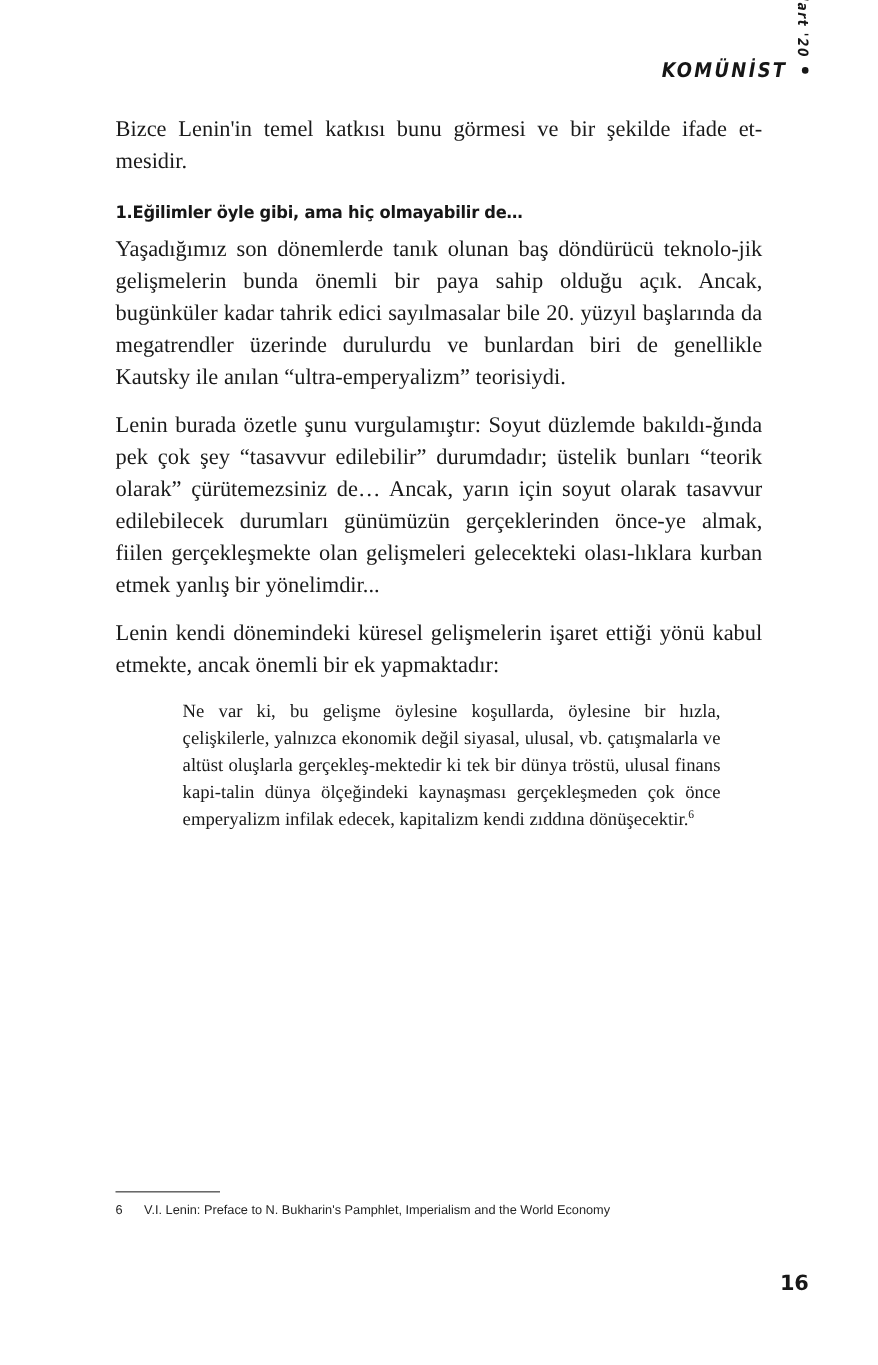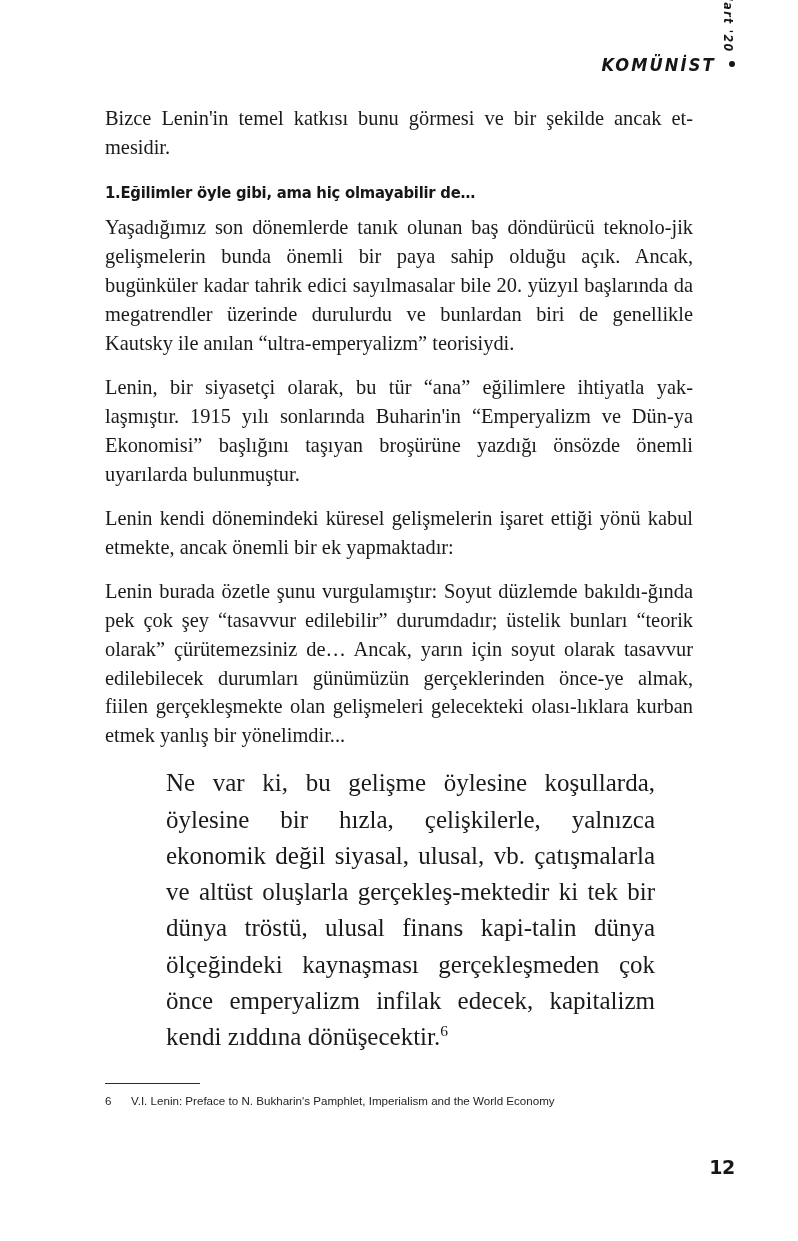--- a/index.html
+++ b/index.html
@@ -98,21 +98,21 @@
     letter-spacing: -0.25px;
     color: #171717;
     transform: scaleX(0.95);
     transform-origin: left center;
     white-space: nowrap;
   }
 
   blockquote.quote {
     margin: 7px 0 0 0;
     padding: 0 38px 0 61px;
-    font-size: 25px;
+    font-size: 17px;
     line-height: 1.45;
     text-align: justify;
     text-justify: inter-word;
   }
   blockquote.quote p { margin: 0; }
   sup.fn-ref {
     font-size: 0.62em;
     vertical-align: super;
     line-height: 0;
   }
@@ -168,37 +168,36 @@
     <span class="masthead">KOMÜNİST</span>
     <span class="head-dot"></span>
   </div>
 
   <div class="issue-date">
     <span>Mart '20</span>
   </div>
 
   <div class="content">
 
-    <p class="body-par">Bizce Lenin'in temel katkısı bunu görmesi ve bir şekilde ancak et-mesidir.</p>
+    <p class="body-par">Bizce Lenin'in temel katkısı bunu görmesi ve bir şekilde ifade et-mesidir.</p>
 
     <h2 class="subhead">1.Eğilimler öyle gibi, ama hiç olmayabilir de…</h2>
 
     <p class="body-par">Yaşadığımız son dönemlerde tanık olunan baş döndürücü teknolo-jik gelişmelerin bunda önemli bir paya sahip olduğu açık. Ancak, bugünküler kadar tahrik edici sayılmasalar bile 20. yüzyıl başlarında da megatrendler üzerinde durulurdu ve bunlardan biri de genellikle Kautsky ile anılan “ultra-emperyalizm” teorisiydi.</p>
-    <p class="body-par">Lenin, bir siyasetçi olarak, bu tür “ana” eğilimlere ihtiyatla yak-laşmıştır. 1915 yılı sonlarında Buharin'in “Emperyalizm ve Dün-ya Ekonomisi” başlığını taşıyan broşürüne yazdığı önsözde önemli uyarılarda bulunmuştur.</p>
+    <p class="body-par">Lenin burada özetle şunu vurgulamıştır: Soyut düzlemde bakıldı-ğında pek çok şey “tasavvur edilebilir” durumdadır; üstelik bunları “teorik olarak” çürütemezsiniz de… Ancak, yarın için soyut olarak tasavvur edilebilecek durumları günümüzün gerçeklerinden önce-ye almak, fiilen gerçekleşmekte olan gelişmeleri gelecekteki olası-lıklara kurban etmek yanlış bir yönelimdir...</p>
     <p class="body-par">Lenin kendi dönemindeki küresel gelişmelerin işaret ettiği yönü kabul etmekte, ancak önemli bir ek yapmaktadır:</p>
-    <p class="body-par">Lenin burada özetle şunu vurgulamıştır: Soyut düzlemde bakıldı-ğında pek çok şey “tasavvur edilebilir” durumdadır; üstelik bunları “teorik olarak” çürütemezsiniz de… Ancak, yarın için soyut olarak tasavvur edilebilecek durumları günümüzün gerçeklerinden önce-ye almak, fiilen gerçekleşmekte olan gelişmeleri gelecekteki olası-lıklara kurban etmek yanlış bir yönelimdir...</p>
 
     <blockquote class="quote">
       <p><span>Ne var ki, bu gelişme öylesine koşullarda, öylesine bir hızla, çelişkilerle, yalnızca ekonomik değil siyasal, ulusal, vb. çatışmalarla ve altüst oluşlarla gerçekleş-mektedir ki tek bir dünya tröstü, ulusal finans kapi-talin dünya ölçeğindeki kaynaşması gerçekleşmeden çok önce emperyalizm infilak edecek, kapitalizm kendi zıddına dönüşecektir.</span><sup class="fn-ref">6</sup></p>
     </blockquote>
 
   </div>
 
   <div class="footnote">
     <div class="footnote-rule"></div>
     <div class="footnote-body">
       <span class="footnote-num">6</span><span>V.I. Lenin: Preface to N. Bukharin's Pamphlet, Imperialism and the World Economy</span>
     </div>
   </div>
 
-  <div class="folio">12</div>
+  <div class="folio">16</div>
 
 </div>
 
 </body></html>

